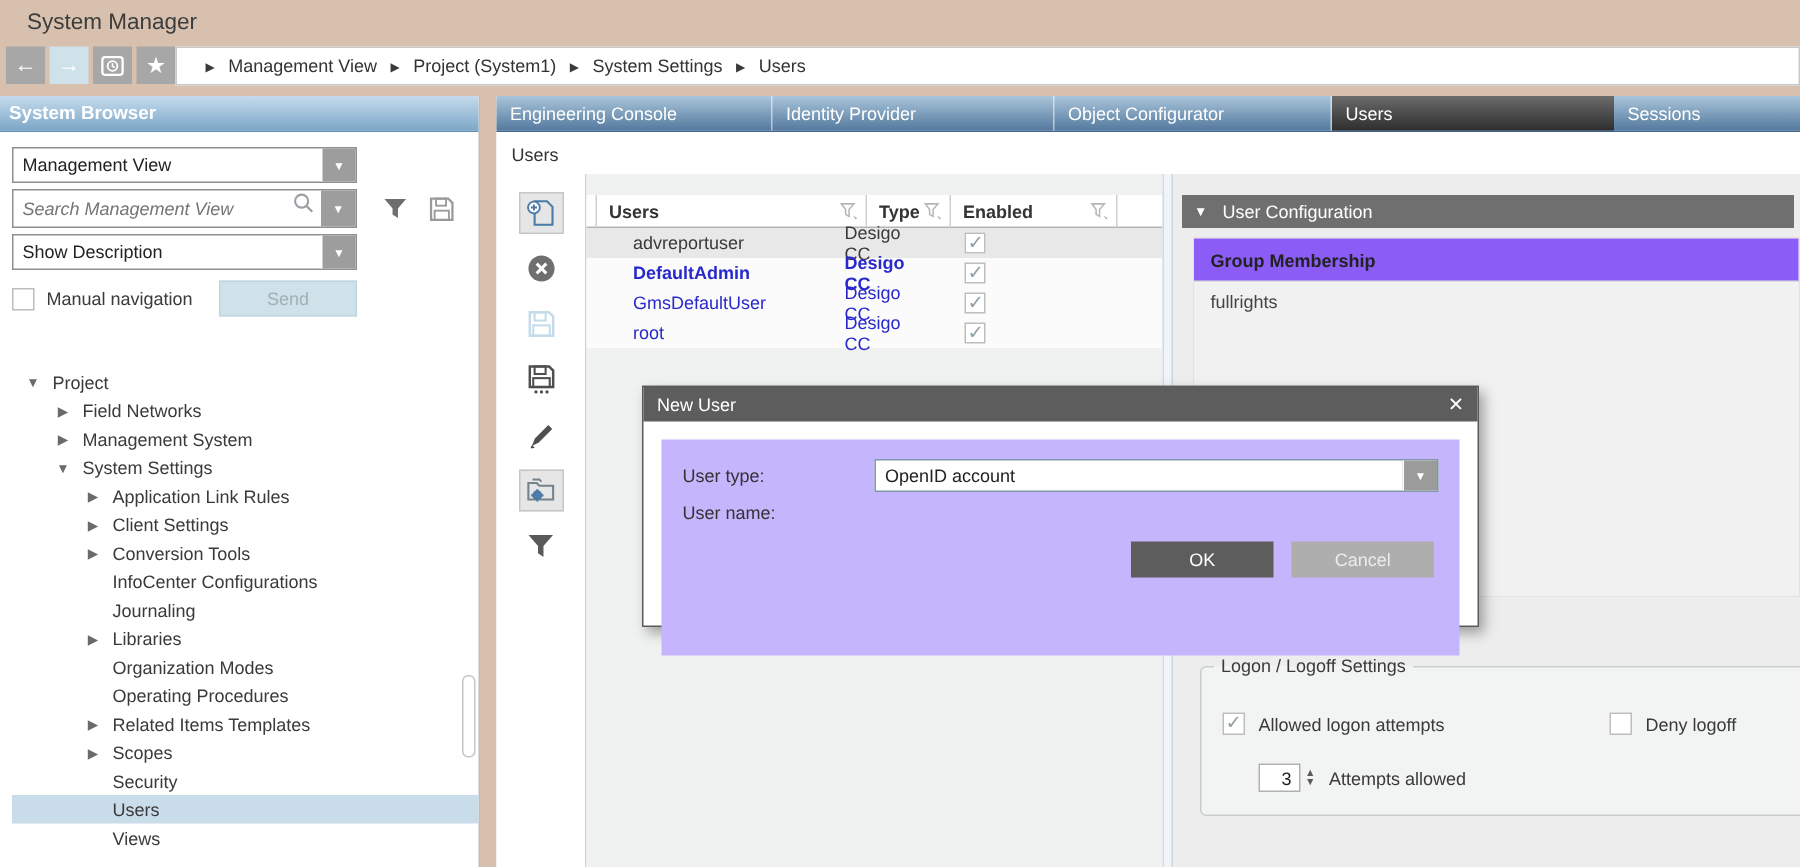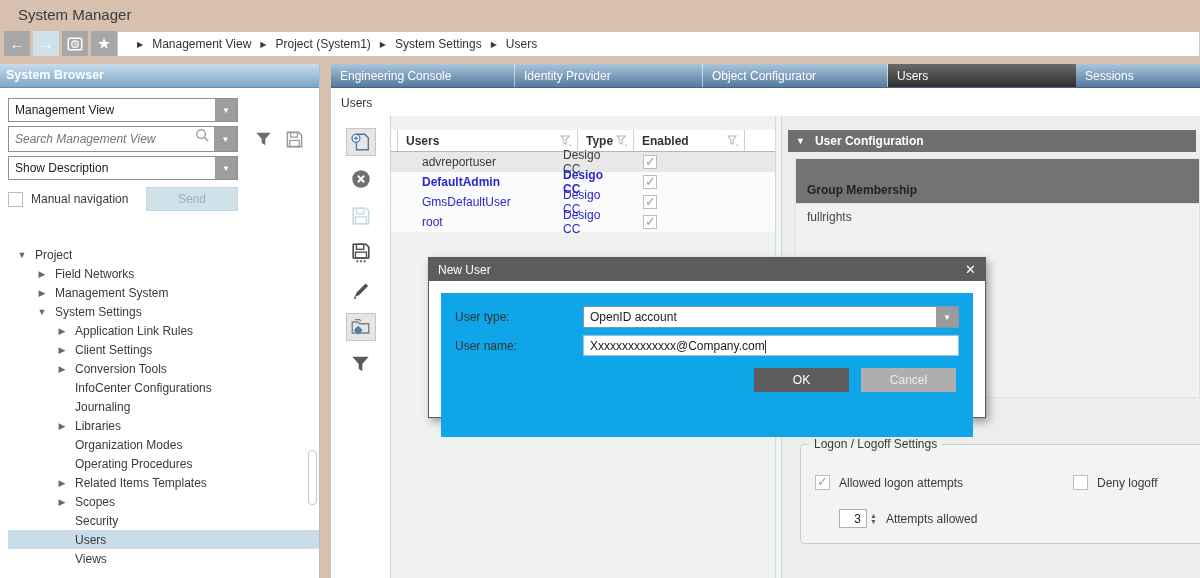--- a/index.html
+++ b/index.html
@@ -133,26 +133,26 @@
   
   .splitter { width:7px; flex:0 0 auto; background:#eef4f7; border-left:1px solid #d8d8d8; border-right:1px solid #ccd6db; }
 
   
   .rpanel { flex:1; background:#ededee; position:relative; }
   .rp-header {
     position:absolute; left:6px; top:14px; right:4px; height:22px; background:#6f6f6f;
     color:#fff; display:flex; align-items:center; padding-left:8px;
   }
   .rp-header .tri { font-size:9px; margin-right:10px; }
-  .rp-header .txt { font-weight:bold; font-size:12px; }
+  .rp-header .txt { font-weight:normal; font-size:12px; }
   .groupbox {
     position:absolute; left:13px; top:42px; right:0; height:240px; background:#fff;
     border:1px solid #e2e2e2; display:flex; flex-direction:column;
   }
-  .gm-title { padding:24px 0 6px 11px; font-weight:bold; color:#222; background:#737373; border-bottom:1px solid #dcdcdc; }
+  .gm-title { padding:8px 0 6px 11px; font-weight:bold; color:#222; background:#8b5cf6; border-bottom:1px solid #dcdcdc; }
   .gm-list { flex:1; background:#f1f1f2; padding:6px 0 0 11px; color:#444; }
   .logon-fs {
     position:absolute; left:18px; top:321px; right:-8px; height:107px;
     border:1px solid #c9cdd0; border-radius:4px; background:#f2f3f3; color:#3a3a3a;
   }
   .logon-fs legend { margin-left:8px; padding:0 5px; font-size:12px; color:#3a3a3a; }
   .fs-row1 { position:absolute; left:14px; top:24px; display:flex; align-items:center; }
   .fs-row1 .lbl { margin-left:9px; }
   .fs-deny { position:absolute; left:272px; top:24px; display:flex; align-items:flex-end; }
   .fs-deny .lbl { margin-left:9px; }
@@ -169,21 +169,21 @@
   .dialog {
     position:absolute; left:428px; top:257px; width:558px; height:161px; z-index:10;
     background:#fff; border:1px solid #5a5a5a; box-shadow:3px 4px 8px rgba(60,60,60,.45);
   }
   .dlg-title {
     height:23px; background:#5d5d5d; color:#fff; display:flex; align-items:center;
     padding-left:9px; font-size:12px;
   }
   .dlg-close { margin-left:auto; margin-right:9px; font-size:13px; color:#fff; cursor:default; }
   .dlg-body { padding:12px; }
-  .dlg-panel { background:#0ea5e9; height:144px; padding:13px 14px 0 14px; }
+  .dlg-panel { background:#c4b5fd; height:144px; padding:13px 14px 0 14px; }
   .frow { display:flex; align-items:center; margin-bottom:7px; }
   .frow .flabel { width:128px; color:#333; }
   .dcombo { flex:1; height:22px; display:flex; background:#fff; border:1px solid #7f97a8; }
   .dcombo .combo-txt { flex:1; padding:3px 0 0 6px; color:#222; }
   .dcombo .drop {
     width:23px; background:#9b9b9b; color:#fff; font-size:8px; display:flex;
     align-items:center; justify-content:center; border-left:1px solid #fff;
   }
   .dinput { flex:1; height:21px; background:#fff; border:1px solid #9fc0d4; padding:3px 0 0 6px; color:#222; display:flex; }
   .caret { width:1px; height:13px; background:#333; margin-top:1px; }
@@ -514,24 +514,20 @@
       <div class="dlg-panel">
         <div class="frow">
           <span class="flabel">User type:</span>
           <div class="dcombo">
             <span class="combo-txt">OpenID account</span>
             <span class="drop">▼</span>
           </div>
         </div>
         <div class="frow">
           <span class="flabel">User name:</span>
-          <div class="dinput">
-            <span>Xxxxxxxxxxxxxx@Company.com</span>
-            <span class="caret"></span>
-          </div>
         </div>
         <div class="dlg-btns">
           <span class="dbtn ok">OK</span>
           <span class="dbtn cancel">Cancel</span>
         </div>
       </div>
     </div>
   </div>
 
 </div>

